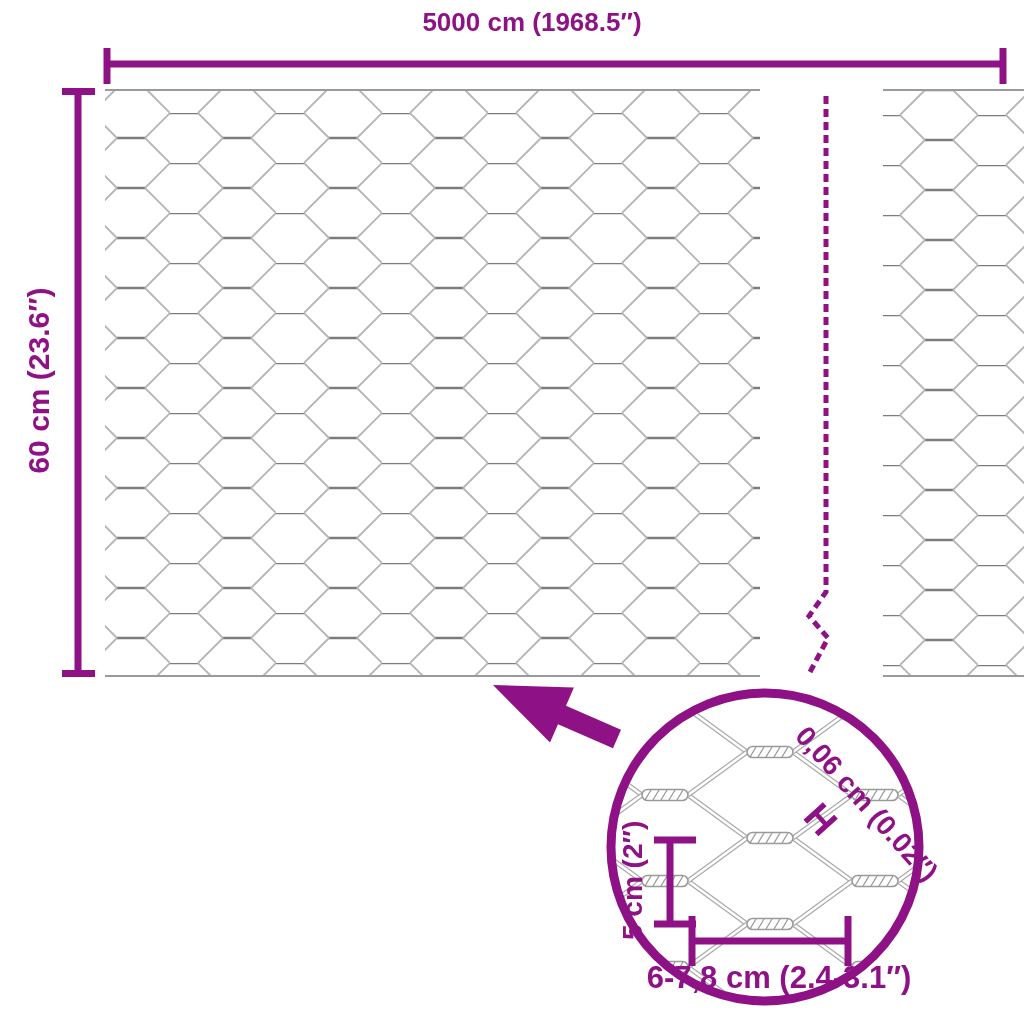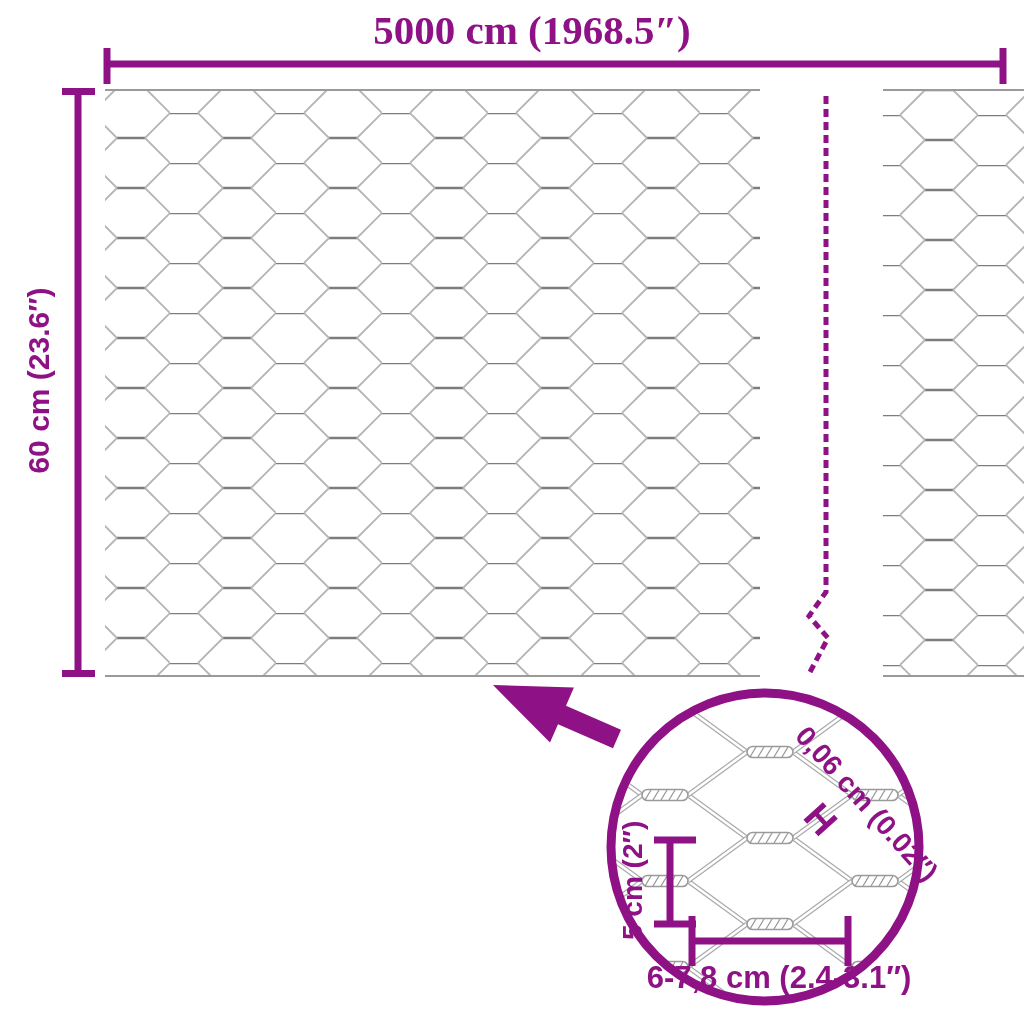--- a/index.html
+++ b/index.html
@@ -1,21 +1,21 @@
 <!DOCTYPE html>
 <html><head>
 <meta charset="utf-8">
 <style>
   html,body{margin:0;padding:0;background:#fff;}
   .canvas{position:relative;width:1024px;height:1024px;background:#ffffff;overflow:hidden;
           font-family:"Liberation Sans", sans-serif;}
   .canvas svg{position:absolute;left:0;top:0;}
   .dim-label{position:absolute;color:#8E1285;font-weight:700;text-align:center;
              white-space:nowrap;line-height:1.1;}
-  .lbl-top{left:352px;top:8px;width:360px;font-size:41px;font-family:Liberation Serif, serif;}
+  .lbl-top{left:352px;top:8px;width:360px;font-size:26px;}
   .lbl-left{left:-82px;top:364px;width:240px;font-size:30px;transform:rotate(-90deg);}
   .lbl-thickness{left:731px;top:789px;width:270px;font-size:28px;transform:rotate(48deg);}
   .lbl-hmark{left:798px;top:799px;width:44px;font-size:38px;transform:rotate(48deg);}
   .lbl-insetv{left:548px;top:865px;width:170px;font-size:28px;transform:rotate(-90deg);}
   .lbl-insetb{left:589px;top:961px;width:380px;font-size:31px;}
 </style>
 </head>
 <body>
 
 <div class="canvas">

